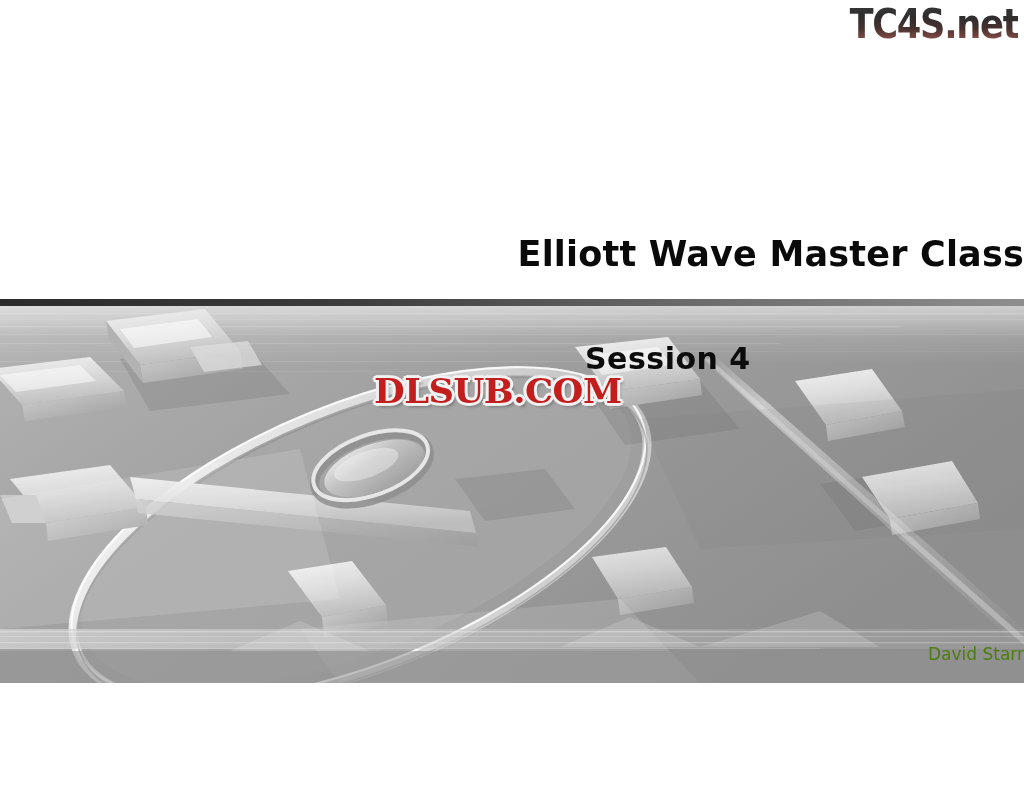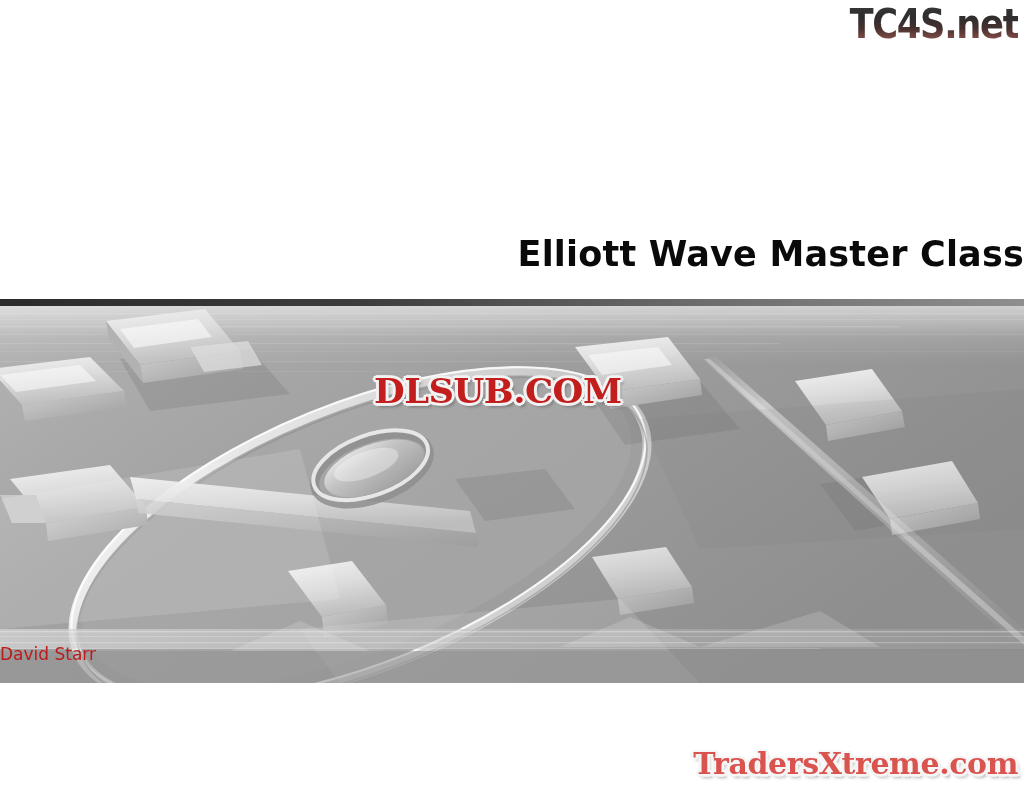--- a/index.html
+++ b/index.html
@@ -91,24 +91,24 @@
     white-space: nowrap;
     letter-spacing: 0.5px;
   }
 
   
   .presenter-name {
     position: absolute;
     left: 0;
     top: 644px;
     width: 1024px;
-    text-align: left;
+    text-align: right;
     font-family: "DejaVu Sans", sans-serif;
     font-size: 17px;
-    color: #b91c1c;
+    color: #4d7c0f;
     white-space: nowrap;
   }
 
   
   .dlsub-watermark {
     position: absolute;
     left: 374px;
     top: 371px;
     font-family: "DejaVu Serif", serif;
     font-weight: bold;
@@ -364,20 +364,20 @@
       <g opacity="0.16" fill="#ffffff">
         <polygon points="560,348 700,348 630,318"></polygon>
         <polygon points="700,348 880,348 820,312"></polygon>
         <polygon points="230,352 370,352 300,322"></polygon>
       </g>
 
       <rect x="0" y="352" width="1024" height="32" fill="#919191" opacity="0.55"></rect>
     </svg>
   </div>
 
+  <div class="session-label">Session 4</div>
 
   <div class="dlsub-watermark">DLSUB.COM</div>
 
   <div class="presenter-name">David Starr</div>
 
-  <div class="tx-watermark">TradersXtreme.com</div>
 
 </div>
 
 </body></html>

